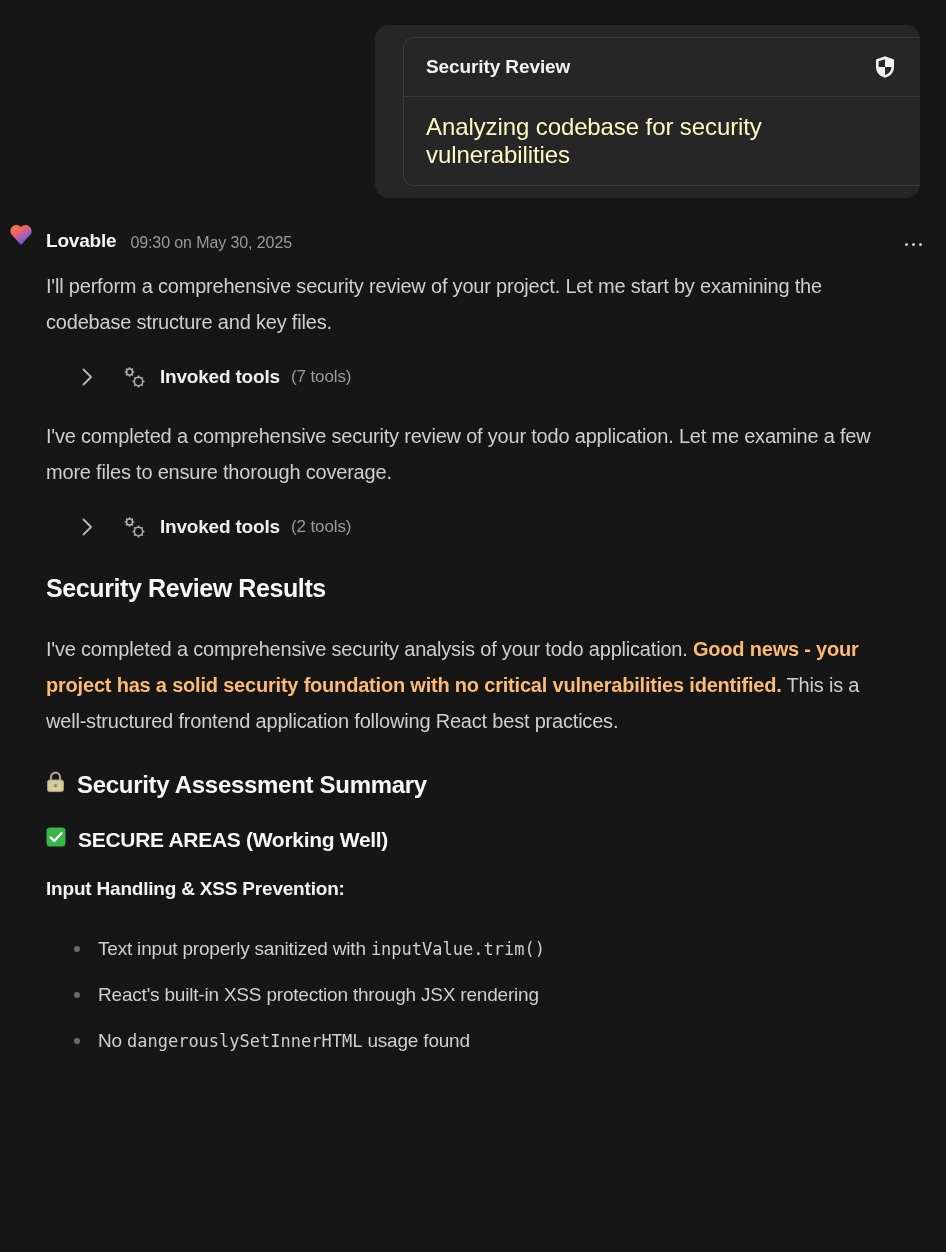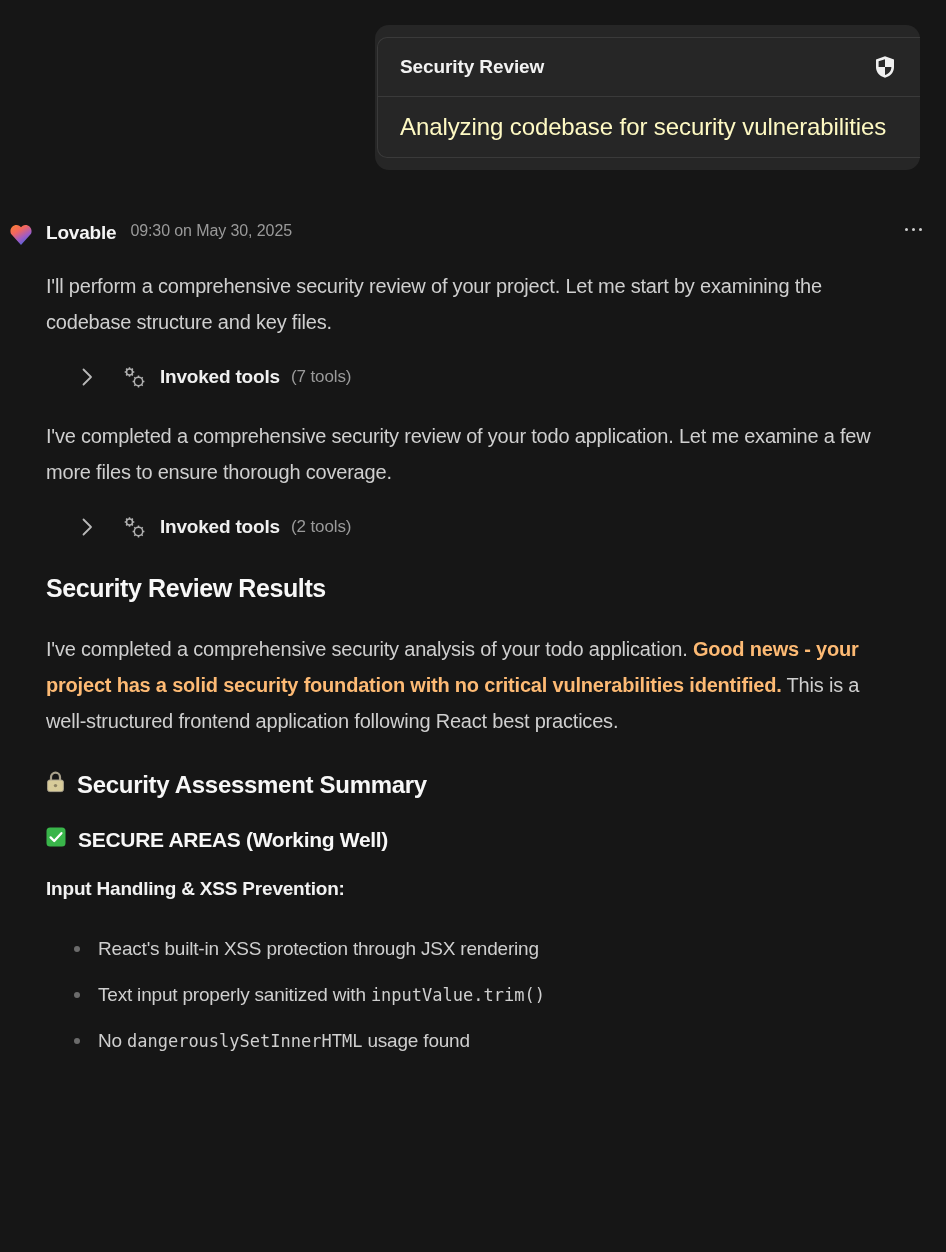--- a/index.html
+++ b/index.html
@@ -25,21 +25,21 @@
   }
 
   
   .tool-card {
     position: absolute;
     left: 375px;
     top: 25px;
     width: 545px;
     background: #262626;
     border-radius: 14px;
-    padding: 12px 0 12px 2px;
+    padding: 12px 0 12px 28px;
   }
 
   .tool-card-inner {
     border: 1px solid #3a3a3a;
     border-right: none;
     border-radius: 10px 0 0 10px;
     overflow: hidden;
   }
 
   .tool-card-header {
@@ -69,21 +69,21 @@
     letter-spacing: -0.1px;
   }
 
   
   .msg-header {
     position: absolute;
     left: 0;
     top: 222px;
     width: 946px;
     display: flex;
-    align-items: flex-start;
+    align-items: flex-end;
     padding: 0 22px 0 8px;
   }
 
   .avatar {
     width: 26px;
     height: 26px;
     margin-right: 12px;
     flex: none;
   }
 
@@ -354,24 +354,24 @@
           <path d="M4.6 10.4 L8.2 14 L15.4 6.2" fill="none" stroke="#ffffff" stroke-width="2.3" stroke-linecap="round" stroke-linejoin="round"></path>
         </svg>
       </span>
       <span>SECURE AREAS (Working Well)</span>
     </h3>
 
     <h4 class="h-bold">Input Handling &amp; XSS Prevention:</h4>
 
     <ul class="bullets">
       <li>
-        <span>React's built-in XSS protection through JSX rendering</span><code></code><span></span>
+        <span>Text input properly sanitized with </span><code>inputValue.trim()</code><span></span>
       </li>
       <li>
-        <span>Text input properly sanitized with </span><code>inputValue.trim()</code><span></span>
+        <span>React's built-in XSS protection through JSX rendering</span><code></code><span></span>
       </li>
       <li>
         <span>No </span><code>dangerouslySetInnerHTML</code><span> usage found</span>
       </li>
     </ul>
 
   </div>
 </div>
 
 </body></html>

